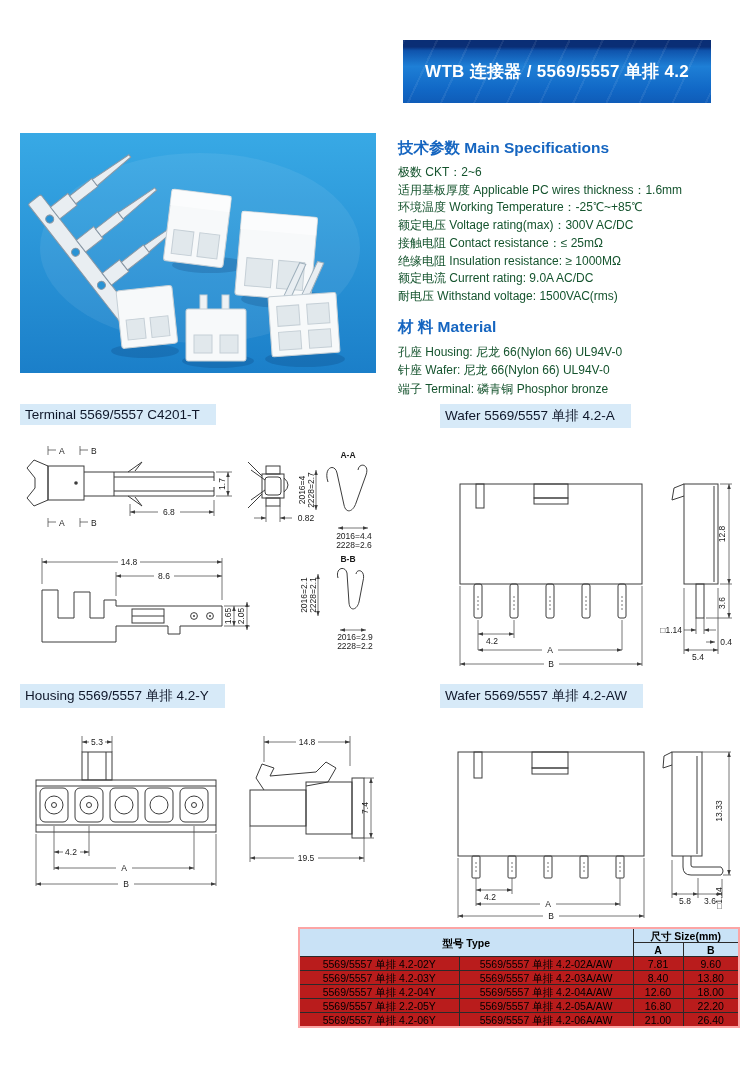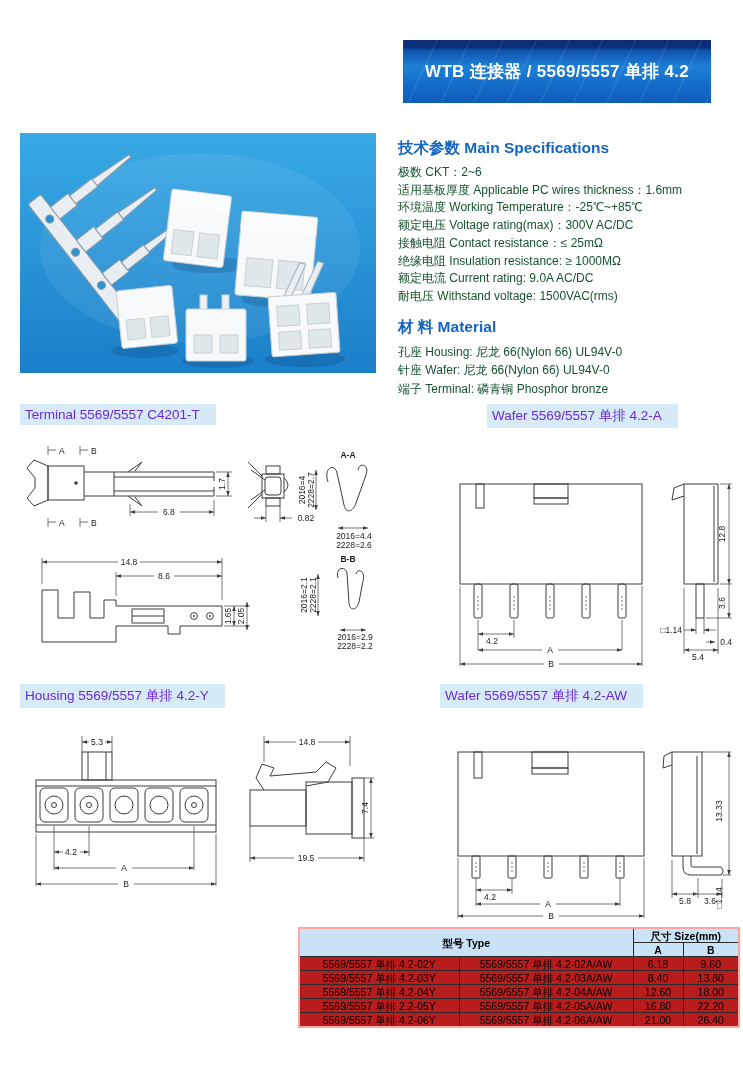--- a/index.html
+++ b/index.html
@@ -18,21 +18,21 @@
   .photo{position:absolute;left:20px;top:133px;width:356px;height:240px;}
 
   
   .specs{position:absolute;left:398px;top:138px;width:345px;}
   .spec-heading{color:#1565c0;font-size:15.5px;font-weight:700;margin:0 0 5px 0;}
   .spec-line{font-size:12px;color:#14532d;line-height:17.7px;white-space:nowrap;}
   .material-block{margin-top:11px;}
   .material-block .spec-line{line-height:18.5px;}
 
   
-  .sec-title{position:absolute;background:#d7eaf8;color:#6d28d9;font-size:13.5px;
+  .sec-title{position:absolute;background:#d7eaf8;color:#0f172a;font-size:13.5px;
              font-weight:500;padding:3px 16px 3px 5px;white-space:nowrap;}
 
   
   .drawing{position:absolute;}
   svg text{font-family:"Liberation Sans",sans-serif;font-size:8.5px;fill:#1a1a1a;}
   .ln{stroke:#3c3c3c;stroke-width:1;fill:none;}
   .dim{stroke:#4a4a4a;stroke-width:.75;fill:none;}
 
   
   .spec-table{position:absolute;left:298px;top:927px;border-collapse:collapse;table-layout:fixed;
@@ -136,21 +136,21 @@
     <div class="spec-line">耐电压 Withstand voltage: 1500VAC(rms)</div>
     <div class="material-block">
       <h2 class="spec-heading">材 料 Material</h2>
       <div class="spec-line">孔座 Housing: 尼龙 66(Nylon 66) UL94V-0</div>
       <div class="spec-line">针座 Wafer: 尼龙 66(Nylon 66) UL94V-0</div>
       <div class="spec-line">端子 Terminal: 磷青铜 Phosphor bronze</div>
     </div>
   </div>
 
   <div class="sec-title" style="left:20px;top:404px;">Terminal 5569/5557 C4201-T</div>
-  <div class="sec-title" style="left:440px;top:404px;margin-left:47px;">Wafer 5569/5557 单排 4.2-A</div>
+  <div class="sec-title" style="left:440px;top:404px;">Wafer 5569/5557 单排 4.2-A</div>
   <div class="sec-title" style="left:20px;top:684px;">Housing 5569/5557 单排 4.2-Y</div>
   <div class="sec-title" style="left:440px;top:684px;">Wafer 5569/5557 单排 4.2-AW</div>
 
   <svg class="drawing" style="left:18px;top:438px;" viewBox="0 0 358 232" width="358" height="232">
     <defs>
       <marker id="m1" markerWidth="7" markerHeight="5" refX="7" refY="2.5" orient="auto-start-reverse">
         <path d="M0,0 L7,2.5 L0,5 Z" fill="#3c3c3c"></path>
       </marker>
     </defs>
     <g>
@@ -416,21 +416,21 @@
       </tr>
       <tr>
         <th>A</th>
         <th>B</th>
       </tr>
     </thead>
     <tbody>
       <tr>
         <td>5569/5557 单排 4.2-02Y</td>
         <td>5569/5557 单排 4.2-02A/AW</td>
-        <td>6.18</td>
+        <td>7.81</td>
         <td>9.60</td>
       </tr>
       <tr>
         <td>5569/5557 单排 4.2-03Y</td>
         <td>5569/5557 单排 4.2-03A/AW</td>
         <td>8.40</td>
         <td>13.80</td>
       </tr>
       <tr>
         <td>5569/5557 单排 4.2-04Y</td>

